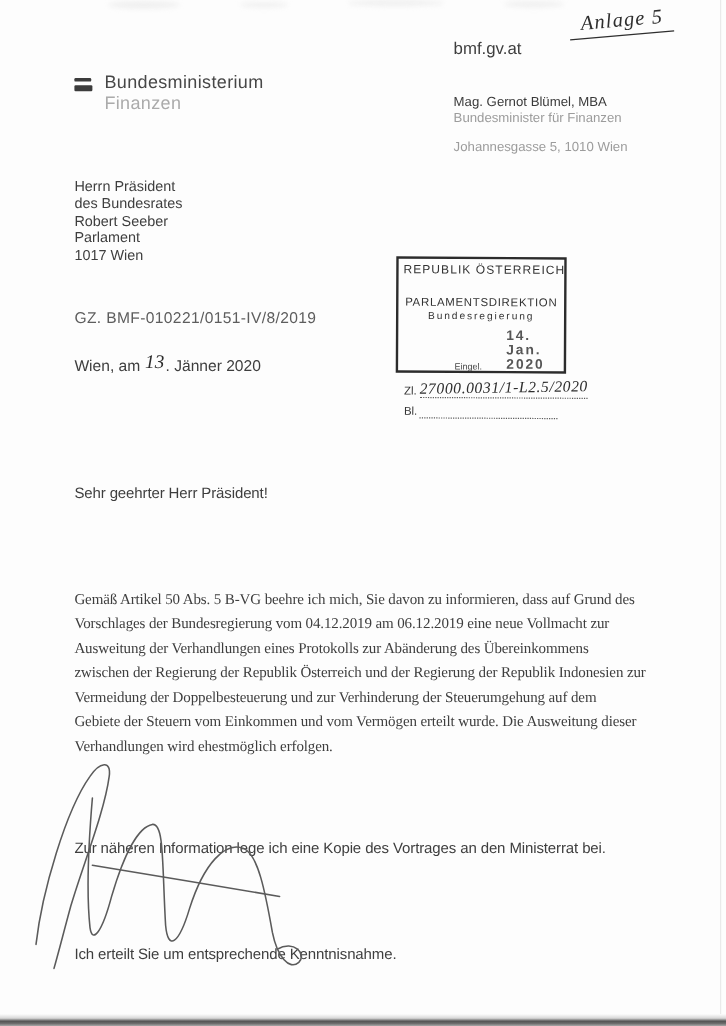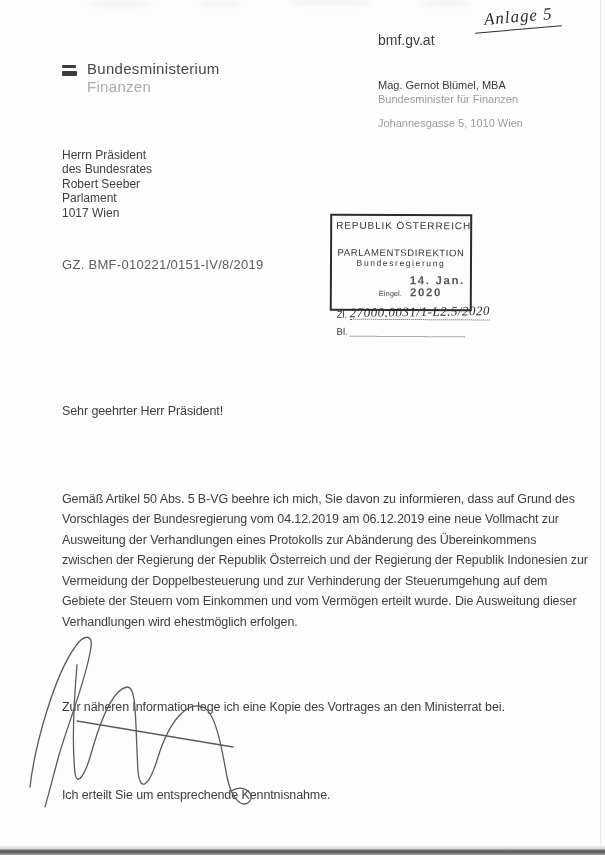--- a/index.html
+++ b/index.html
@@ -46,32 +46,32 @@
   .stamp{
     position:absolute;left:330px;top:214px;width:142px;height:97px;
     border:2px solid #2c2c2c;transform:rotate(.3deg);
     box-sizing:border-box;padding:4px 4px 0 4px;color:#333;overflow:visible;
   }
   .stamp-l1{font-size:10px;letter-spacing:.9px;text-align:left;line-height:11px;white-space:nowrap;}
   .stamp-l2{font-size:9.5px;letter-spacing:.6px;text-align:center;line-height:11px;white-space:nowrap;margin-top:16px;}
   .stamp-l3{font-size:8.5px;letter-spacing:1.6px;text-align:center;line-height:10px;margin-bottom:6px;}
   .stamp-row{display:flex;align-items:flex-end;margin:0 1px;}
   .stamp-lbl{font-size:7.5px;color:#474747;flex:0 0 auto;padding-left:42px;}
-  .stamp-date{font-size:11.5px;font-weight:bold;letter-spacing:1.6px;color:#3a3a3a;margin-left:8px;transform:rotate(-.6deg);opacity:.85;}
+  .stamp-date{font-size:11.5px;font-weight:bold;letter-spacing:1.6px;color:#3a3a3a;margin-left:20px;transform:rotate(-.6deg);opacity:.85;}
   .zl-lbl{font-size:9.5px;color:#333;margin-right:2px;}
   .dotline{flex:1;border-bottom:1.2px dotted #5a5a5a;height:1px;}
   .zl-fill{flex:1;border-bottom:1.2px dotted #5a5a5a;white-space:nowrap;}
   .zl-val{font-size:13px;letter-spacing:.5px;transform:rotate(-1.2deg);display:inline-block;position:relative;top:1px;}
   .row-eingel{margin-top:2px;}
   .row-zl{margin-top:3px;}
   .row-bl{margin-top:6px;}
   
   .body{position:absolute;left:62px;top:360px;font-size:12.5px;line-height:20.5px;letter-spacing:-.1px;color:#3e3e3e;white-space:pre;}
   .salutation{margin-bottom:26px;}
-  .para1{margin-bottom:24px;}
+  .para1{margin-bottom:24px;font-family:Liberation Serif, serif;}
   .para2{margin-bottom:26px;}
   .para3{margin-bottom:24px;}
   
   .signature{position:absolute;left:25px;top:625px;}
 </style>
 </head>
 <body>
 
 <div class="page">
 
@@ -101,20 +101,21 @@
   </div>
 
   <div class="recipient">Herrn Präsident
 des Bundesrates
 Robert Seeber
 Parlament
 1017 Wien</div>
 
   <div class="gz">GZ. BMF-010221/0151-IV/8/2019</div>
 
+  <div class="dateline"><span>Wien, am</span><span class="hw hw-day">13</span><span>. Jänner 2020</span></div>
 
   <div class="stamp">
     <div class="stamp-l1">REPUBLIK ÖSTERREICH</div>
     <div class="stamp-l2">PARLAMENTSDIREKTION</div>
     <div class="stamp-l3">Bundesregierung</div>
     <div class="stamp-row row-eingel">
       <span class="stamp-lbl">Eingel.</span>
       <span class="stamp-date">14. Jan. 2020</span>
     </div>
     <div class="stamp-row row-zl">

